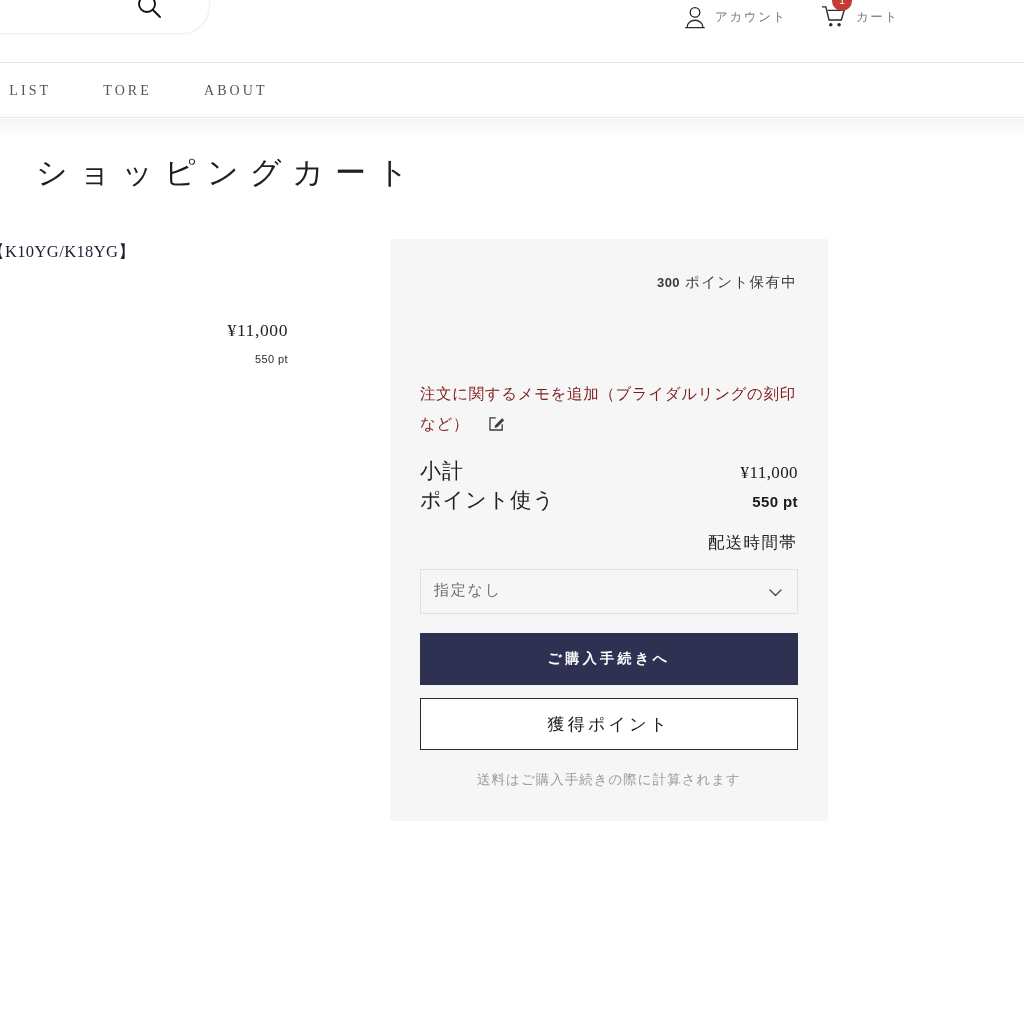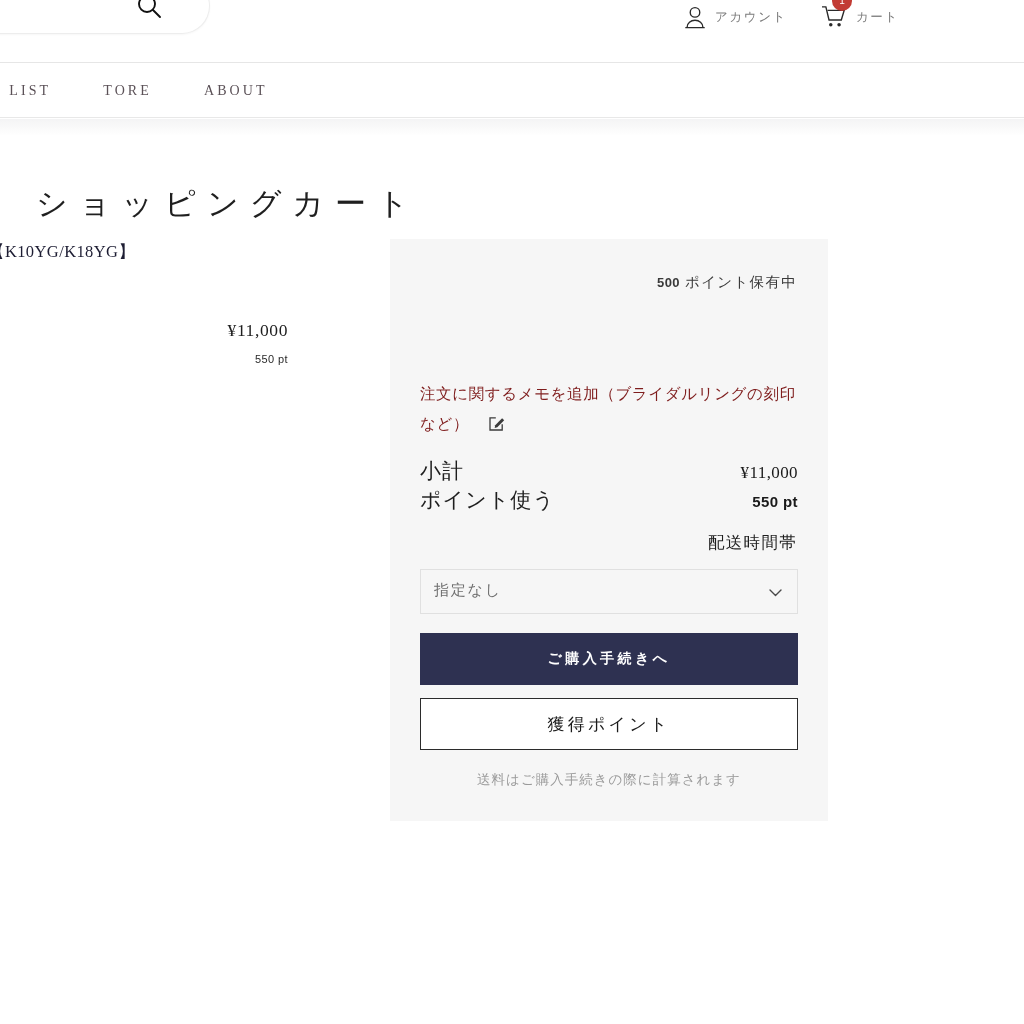--- a/index.html
+++ b/index.html
@@ -135,21 +135,20 @@
   
   .page-title {
     position: absolute;
     top: 152px;
     left: 36px;
     font-size: 31px;
     letter-spacing: 11px;
     color: #1f1f1f;
     font-weight: normal;
     white-space: nowrap;
-    margin-top: 31px;
   }
 
   
   .cart-item {
     position: absolute;
     top: 238px;
     left: 0;
     width: 330px;
     height: 160px;
   }
@@ -430,21 +429,21 @@
 
 <div class="cart-item">
   <div class="item-title">【K10YG/K18YG】</div>
   <div class="item-price">¥11,000</div>
   <div class="item-points">550 pt</div>
 </div>
 
 <section class="summary-panel">
 
   <div class="points-balance">
-    <span class="num">500</span><span> ポイント保有中</span>
+    <span class="num">300</span><span> ポイント保有中</span>
   </div>
 
 
   <div class="memo-row">
     <span>注文に関するメモを追加（ブライダルリングの刻印など）</span>
     <span class="memo-edit-icon">
       <svg viewBox="0 0 17 17" width="17" height="17" fill="none" stroke="#3b3b3b" stroke-width="1.3">
         <path d="M14.2 9.3V15H2V2.8h5.8"></path>
         <path d="M7.2 10.2l6.9-7 2.1 2.1-6.9 7-2.6.6z" fill="#3b3b3b" stroke="none"></path>
       </svg>

